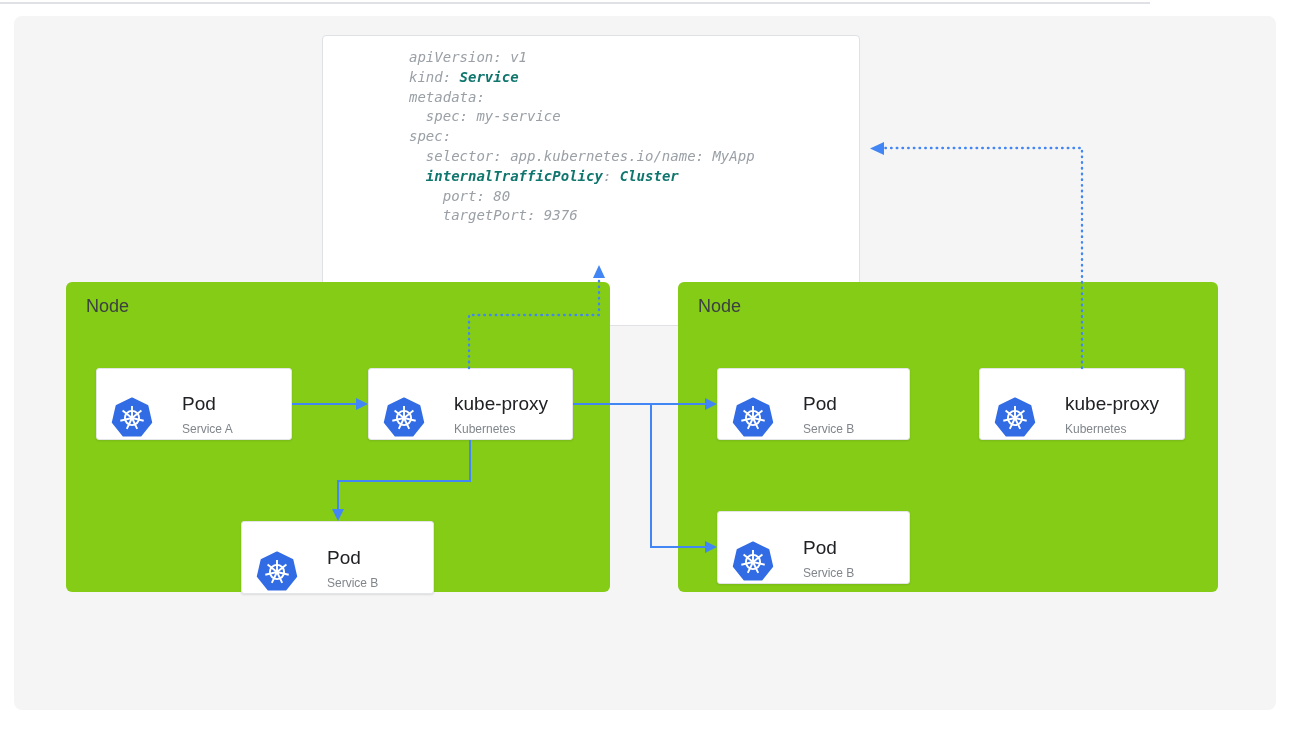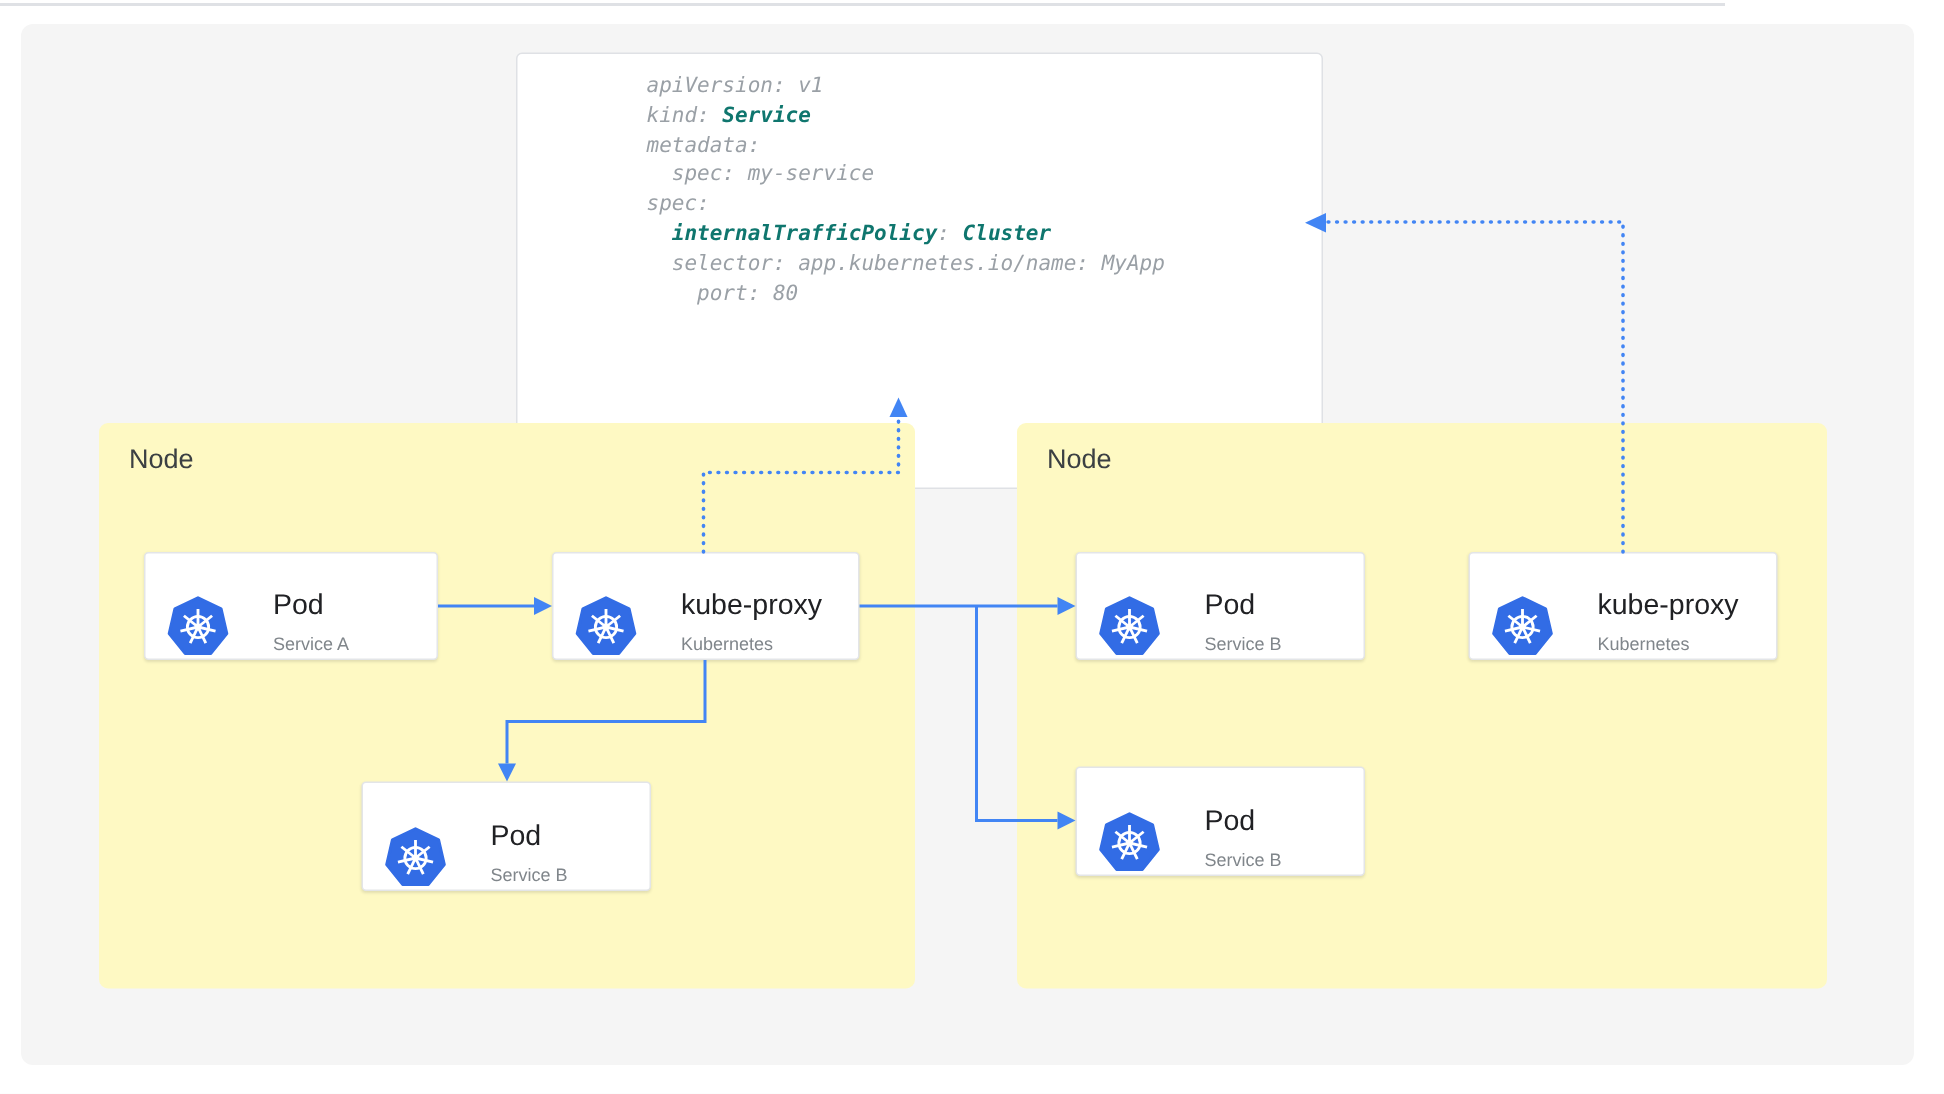--- a/index.html
+++ b/index.html
@@ -13,36 +13,36 @@
     position:absolute; left:0; top:2px; width:1150px; height:2px;
     background:#dfe1e5;
   }
   .panel {
     position:absolute; left:14px; top:16px; width:1262px; height:694px;
     background:#f5f5f5; border-radius:8px;
   }
 
   
   .yaml-card {
-    position:absolute; left:344px; top:35px; width:538px; height:291px;
+    position:absolute; left:322px; top:35px; width:538px; height:291px;
     background:#ffffff; border:1px solid #dfe1e5; border-radius:4px;padding-left:44px;
   }
   .yaml-code {
     position:absolute; left:86px; top:12px; right:8px;
     font-family:"DejaVu Sans Mono","Liberation Mono",monospace;
     font-style:italic; font-size:14px; line-height:19.8px;
     color:#9aa0a6;
   }
   .code-line { white-space:pre; }
   .code-line .b { font-weight:bold; color:#0f766e; }
 
   
   .node {
-    position:absolute; top:282px; height:377px;
-    background:#fef9c3; border-radius:6px;
+    position:absolute; top:282px; height:310px;
+    background:#84cc16; border-radius:6px;
   }
   .node--left  { left:66px;  width:544px; }
   .node--right { left:678px; width:540px; }
   .node-label {
     position:absolute; left:20px; top:14px;
     font-size:18px; color:#3c4043;
   }
 
   
   .card {
@@ -98,23 +98,24 @@
   <div class="top-hairline"></div>
   <div class="panel"></div>
 
   <div class="yaml-card">
     <div class="yaml-code">
         <div class="code-line"><span>apiVersion: v1</span></div>
         <div class="code-line"><span>kind: </span><span class="b">Service</span></div>
         <div class="code-line"><span>metadata:</span></div>
         <div class="code-line"><span>  spec: my-service</span></div>
         <div class="code-line"><span>spec:</span></div>
+        <div class="code-line"><span>  selector: app.kubernetes.io/name: MyApp</span></div>
         <div class="code-line"><span>  </span><span class="b">internalTrafficPolicy</span><span>: </span><span class="b">Cluster</span></div>
-        <div class="code-line"><span>  selector: app.kubernetes.io/name: MyApp</span></div>
         <div class="code-line"><span>    port: 80</span></div>
+        <div class="code-line"><span>    targetPort: 9376</span></div>
       </div>
   </div>
 
   <div class="node node--left">
     <div class="node-label">Node</div>
   </div>
 
   <div class="node node--right">
     <div class="node-label">Node</div>
   </div>

